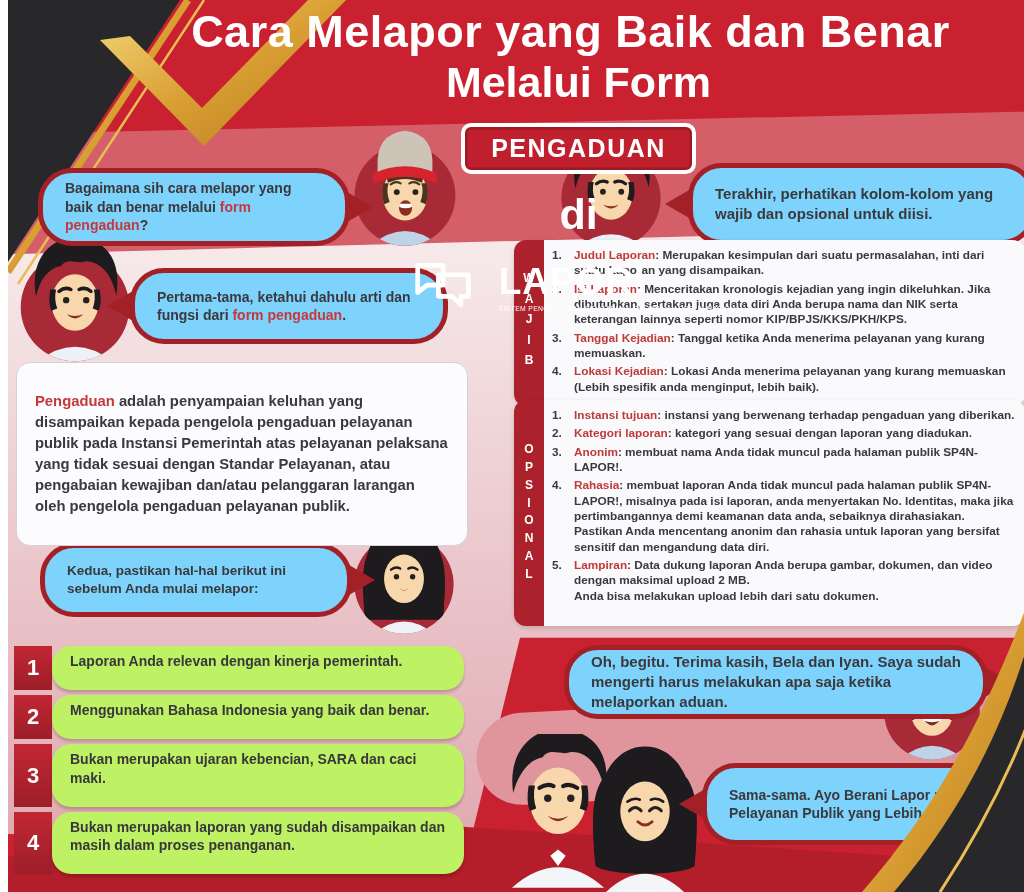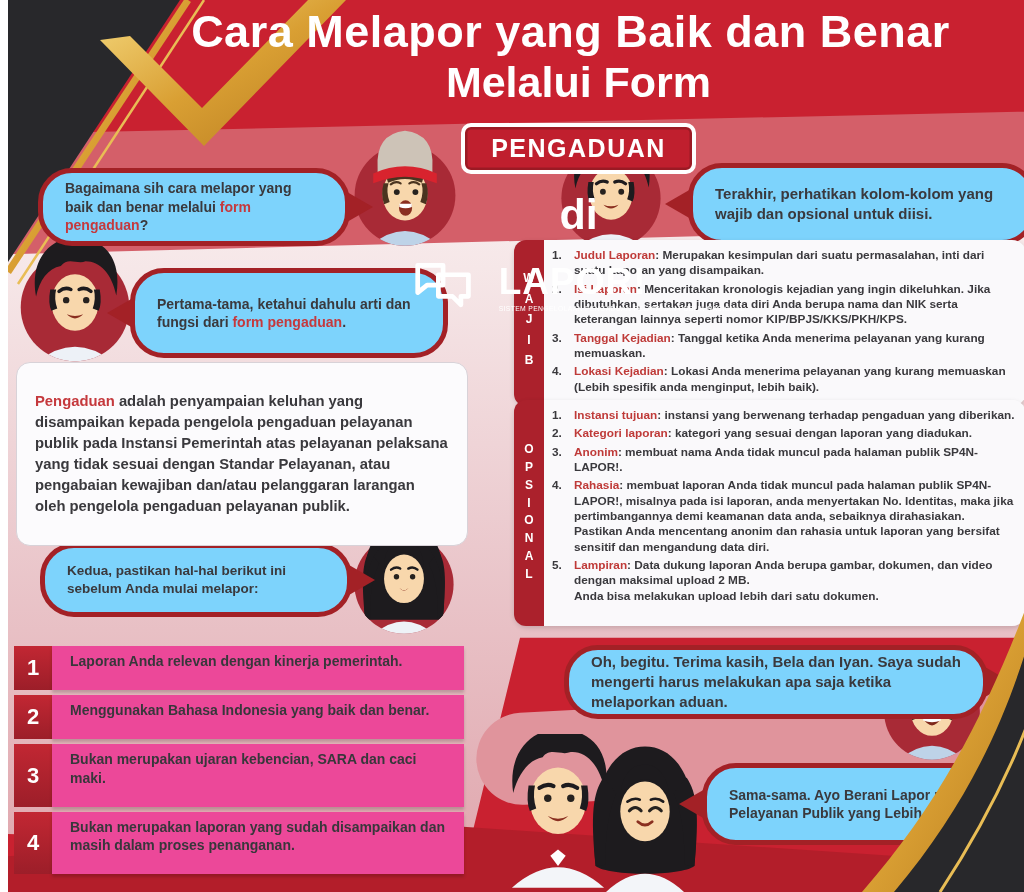--- a/index.html
+++ b/index.html
@@ -35,21 +35,21 @@
   .logo-sub{font-size:6.8px;color:#fff;letter-spacing:0.35px;margin-top:5px;white-space:nowrap;}
   
   .bubble{position:absolute;background:#7dd3fc;border:5px solid #a32126;border-radius:34px;
       display:flex;align-items:center;padding:10px 22px;font-weight:bold;color:#3a393d;
       line-height:1.32;z-index:9;box-sizing:border-box;}
   .tail{position:absolute;width:26px;height:30px;background:#a32126;top:50%;transform:translateY(-50%);}
   .tail-r{right:-28px;clip-path:polygon(0 0,100% 50%,0 100%);}
   .tail-l{left:-28px;clip-path:polygon(100% 0,0 50%,100% 100%);}
   .red{color:#c5393d;}
   .b-q1{left:30px;top:168px;width:312px;height:78px;font-size:14px;}
-  .b-first{left:122px;top:268px;width:318px;height:90px;font-size:14px;}
+  .b-first{left:122px;top:268px;width:318px;height:76px;font-size:14px;}
   .b-second{left:32px;top:543px;width:312px;height:74px;font-size:13.5px;}
   .b-last{left:680px;top:163px;width:348px;height:82px;font-size:15px;}
   .b-thanks{left:556px;top:645px;width:424px;height:74px;font-size:15px;}
   .b-closing{left:694px;top:763px;width:322px;height:82px;font-size:14px;}
   
   .defbox{position:absolute;left:8px;top:362px;width:452px;z-index:9;background:#fcfbfd;
       border:1.5px solid #d8d2d8;border-radius:14px;padding:28px 18px;box-sizing:border-box;
       font-size:14.8px;font-weight:bold;color:#3a393d;line-height:1.42;}
   
   .panel{position:absolute;left:506px;width:512px;display:flex;z-index:9;
@@ -68,23 +68,23 @@
   .inum{width:22px;flex:none;}
   .ibody{flex:1;}
   .ilabel{color:#bf3a38;}
   .itext{white-space:pre-line;}
   
   .checklist{position:absolute;left:6px;top:646px;width:450px;z-index:9;}
   .crow{display:flex;margin-bottom:5px;min-height:40px;}
   .ntab{width:38px;flex:none;background:linear-gradient(180deg,#c22733,#9c1e29);
       color:#fff;font-size:22px;font-weight:bold;display:flex;align-items:center;
       justify-content:center;}
-  .nbar{flex:1;background:#ec4899;display:flex;align-items:center;
+  .nbar{flex:1;background:#bef264;display:flex;align-items:center;
       padding:6px 10px 20px 18px;font-size:14px;font-weight:bold;color:#38373b;
-      line-height:1.3;box-shadow:0 3px 3px rgba(0,0,0,0.18);}
+      line-height:1.3;box-shadow:0 3px 3px rgba(0,0,0,0.18);border-radius:19px;}
   
   .avatar{position:absolute;z-index:8;}
 </style>
 </head>
 <body>
 
 <div class="stage">
 
   <div class="bg-base"></div>
   <div class="bg-salmon"></div>

